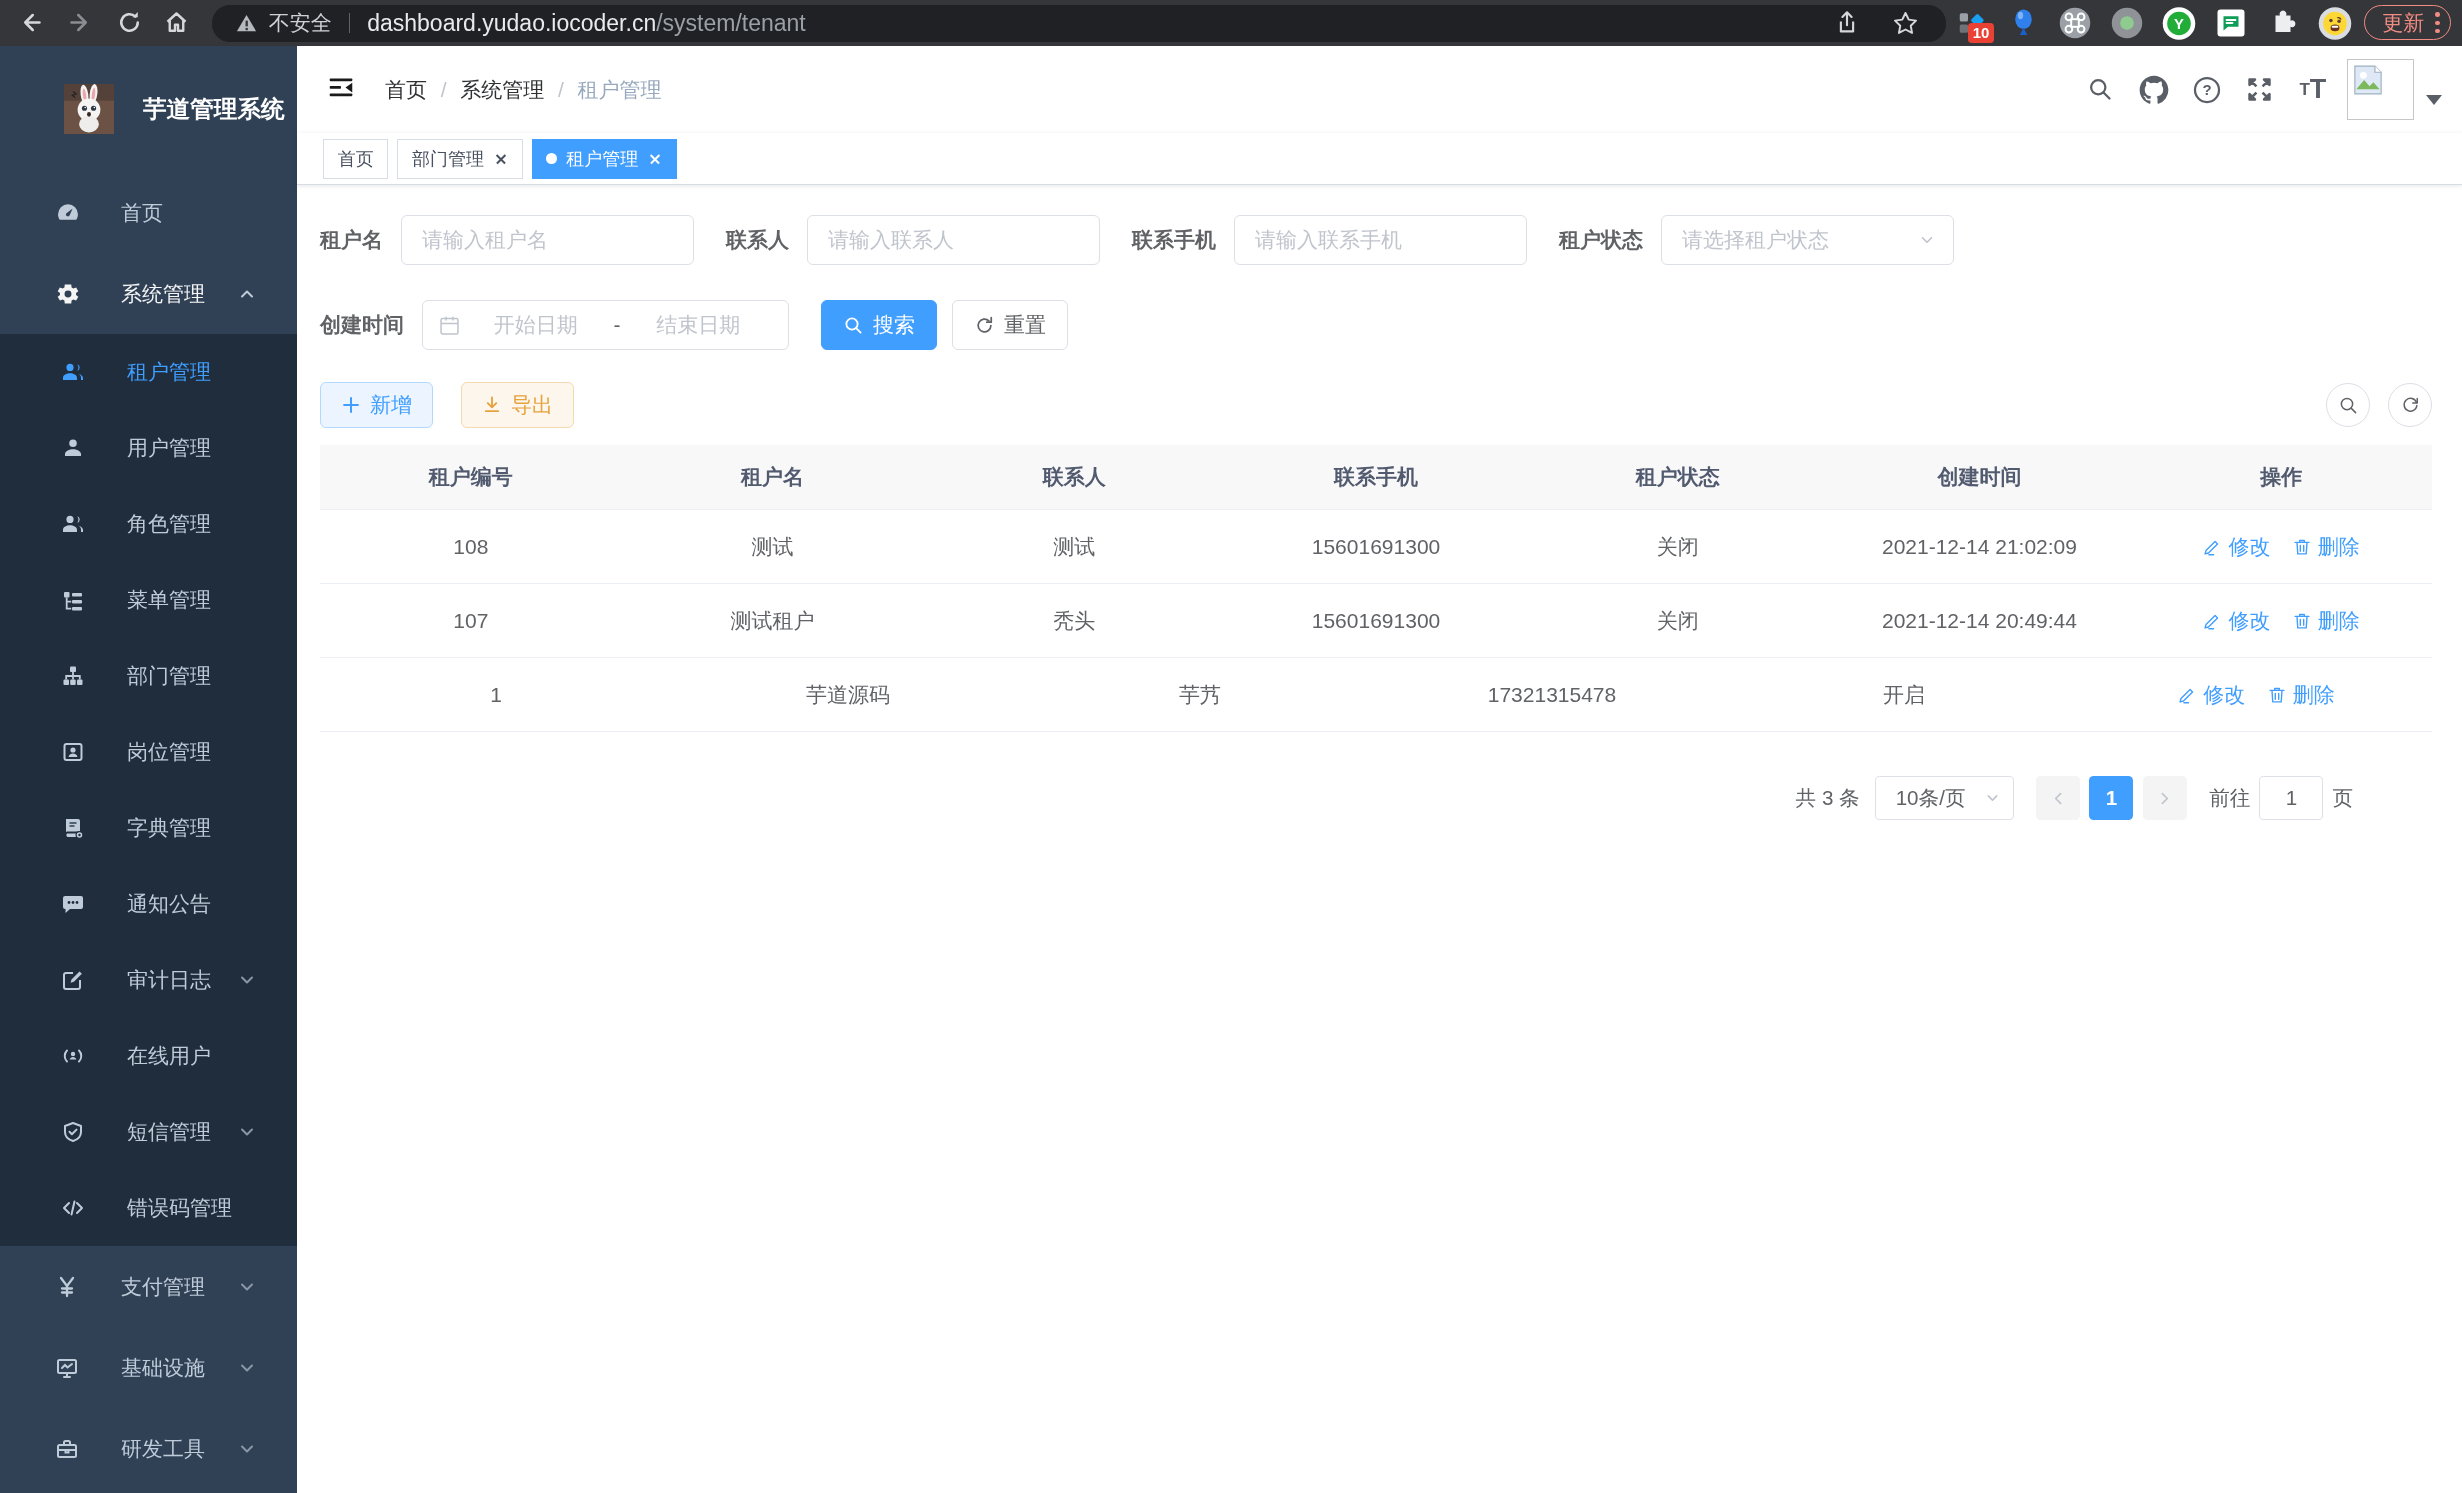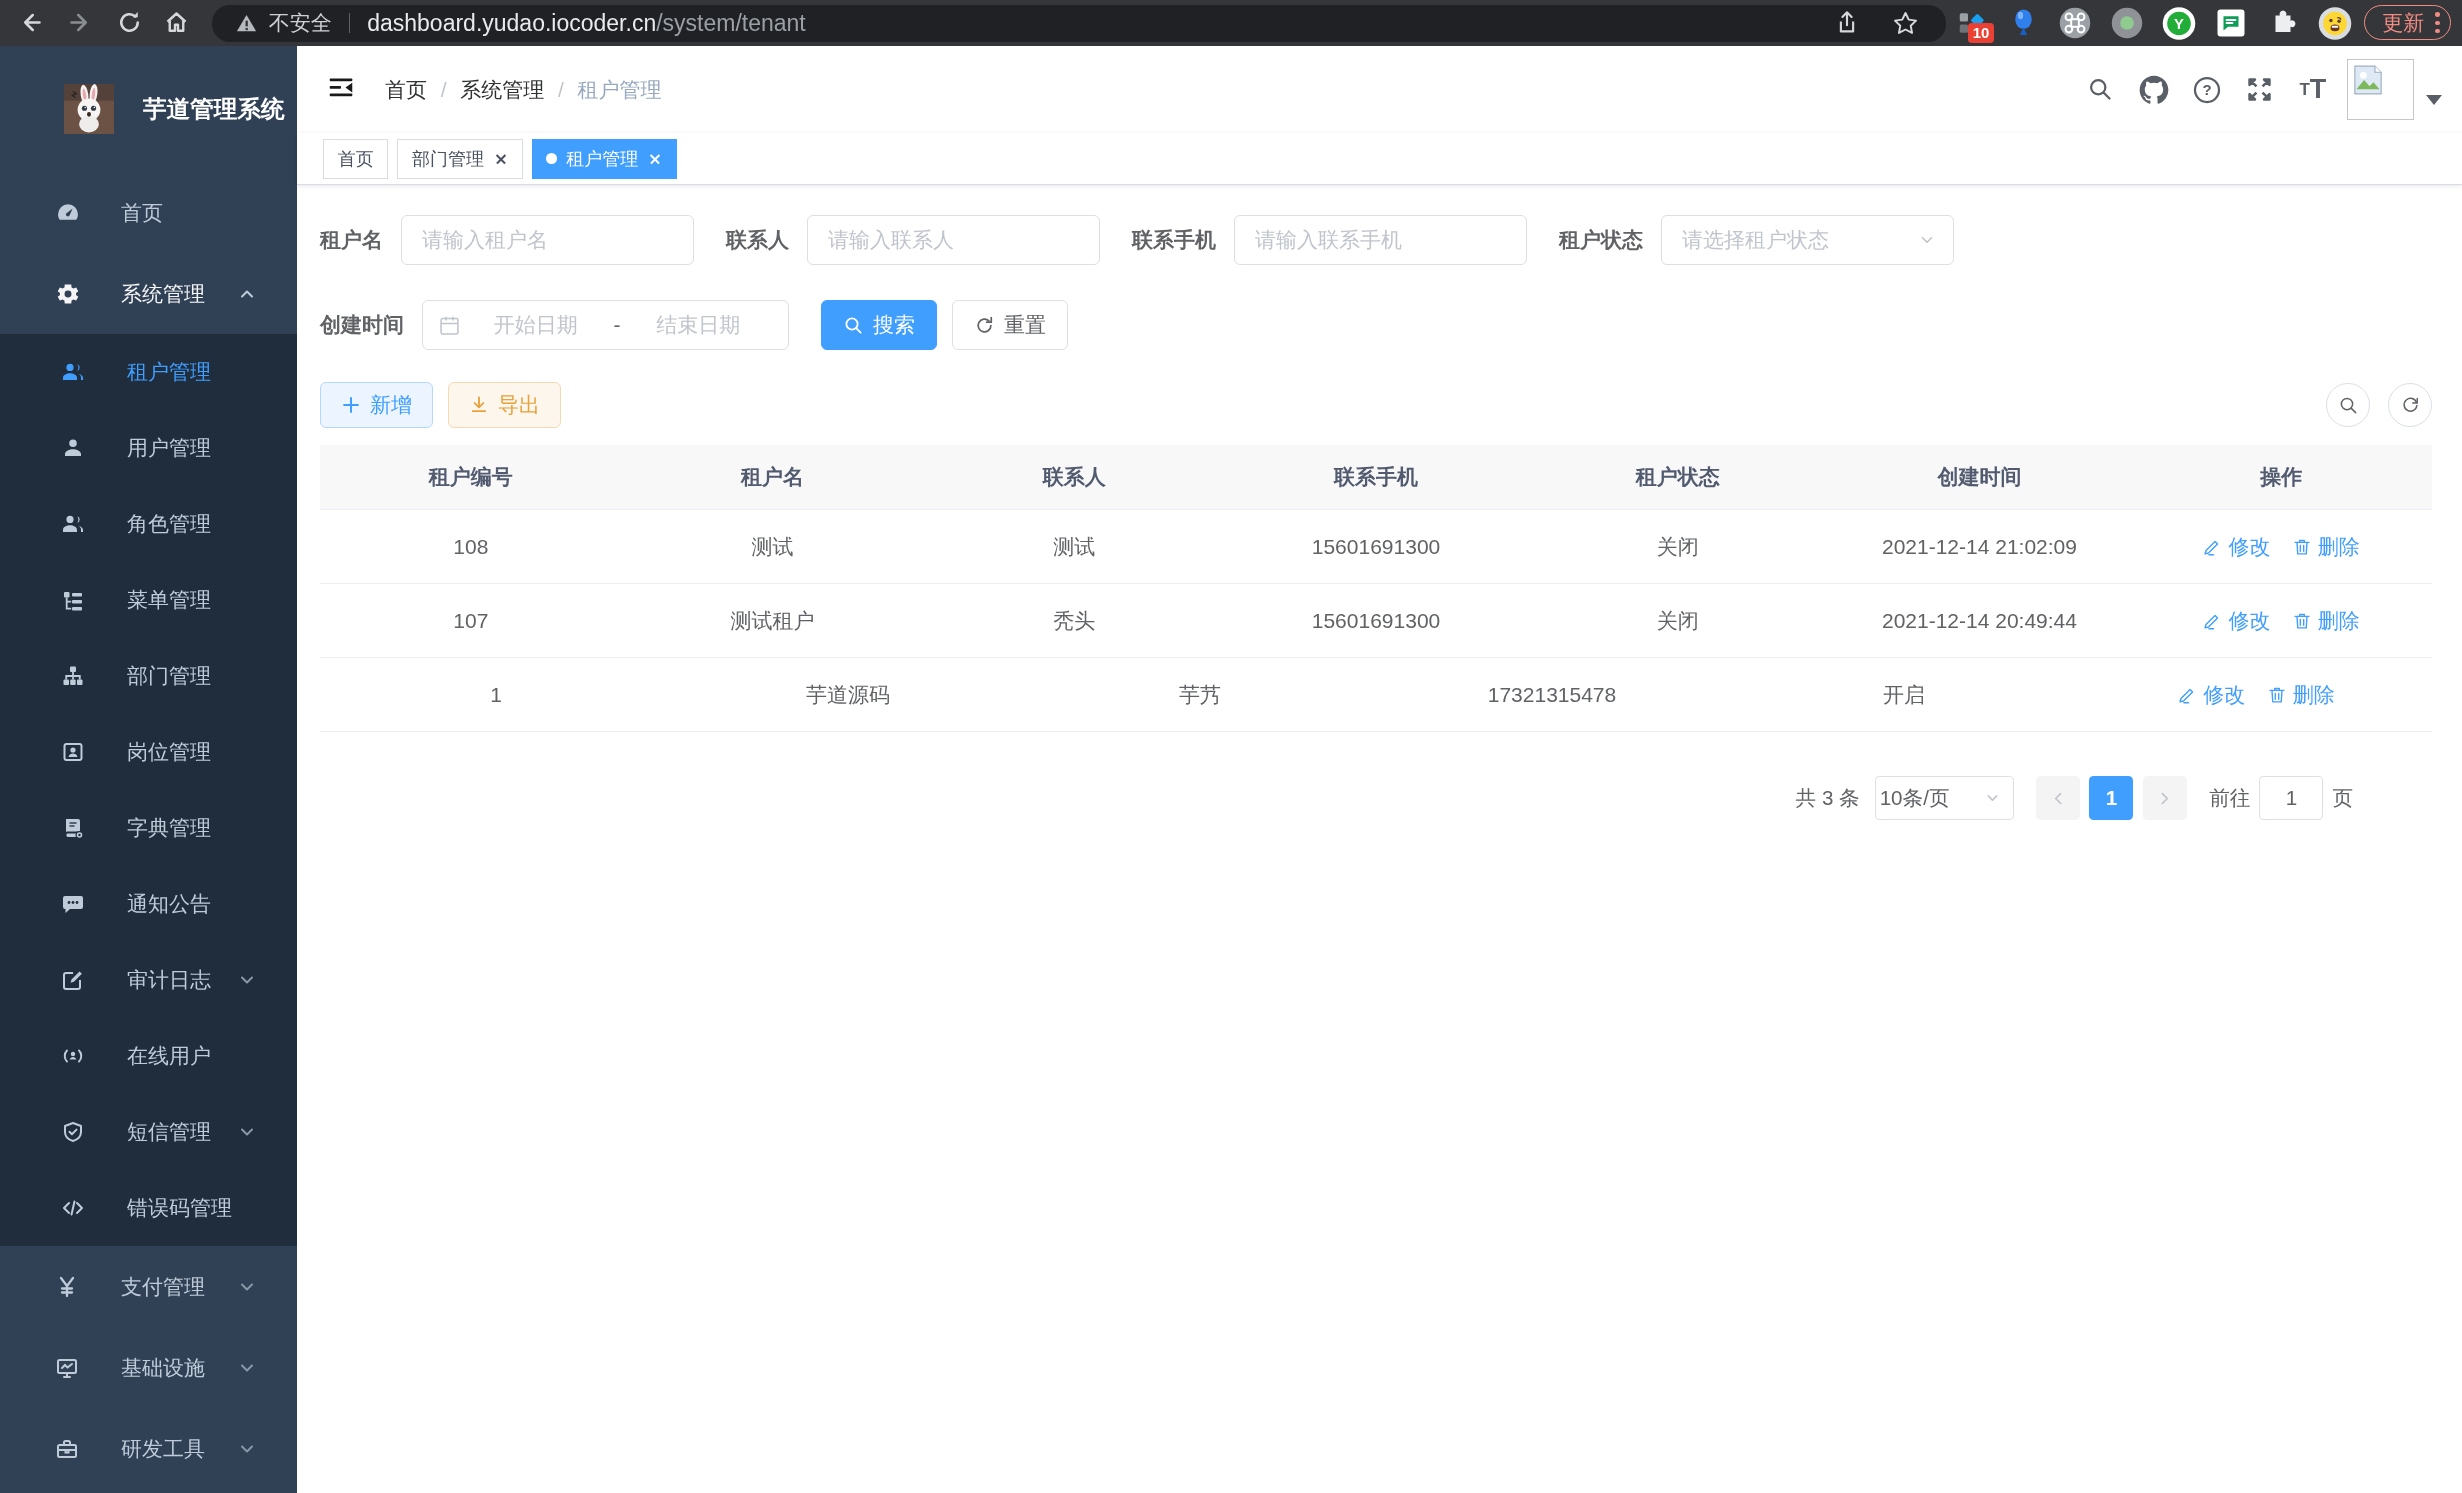--- a/index.html
+++ b/index.html
@@ -94,41 +94,41 @@
   .fdate .dsep { font-size:21px; color:#606266; padding:0 3px; }
 
   .btn { height:50px; border-radius:6px; border:0.8px solid #dcdfe6; background:#fff; font-size:21px;
          color:#606266; display:inline-flex; align-items:center; justify-content:center; gap:9px;
          padding:0 21px; cursor:pointer; font-family:inherit; }
   .btn-primary { background:#409eff; border-color:#409eff; color:#fff; }
 
   
   .toolbar { display:flex; align-items:center; margin-top:-3px; }
   .btn-sm { height:46px; padding:0 20px; font-size:21px; border-radius:6px; }
-  .btn-plain-blue { background:#ecf5ff; border:0.8px solid #b3d8ff; color:#409eff; margin-right:15px; }
+  .btn-plain-blue { background:#ecf5ff; border:0.8px solid #b3d8ff; color:#409eff; margin-right:28px; }
   .btn-plain-warn { background:#fdf6ec; border:0.8px solid #f5dab1; color:#e6a23c; }
   .toolbar .spacer { flex:1; }
   .circle-btn { width:44px; height:44px; border-radius:50%; border:0.8px solid #dcdfe6; background:#fff;
                 display:flex; align-items:center; justify-content:center; cursor:pointer; margin-left:18px; }
 
   
   .table { margin-top:17px; width:100%; font-size:21px; }
   .t-head { display:flex; background:#f8f8f9; border-bottom:0.8px solid #ebeef5; }
   .t-head .cell { font-weight:bold; color:#515a6e; height:64px; }
   .cell { flex:1; display:flex; align-items:center; justify-content:center; text-align:center; }
   .t-row { display:flex; border-bottom:0.8px solid #ebeef5; }
   .t-row .cell { height:73px; color:#606266; }
   .op-link { color:#409eff; display:inline-flex; align-items:center; gap:6px; margin:0 10.7px; cursor:pointer; }
 
   
   .pager { display:flex; align-items:center; justify-content:flex-end; margin-top:44px; padding-right:79px;
            font-size:20.6px; color:#606266; }
   .pg-total { margin-right:15px; }
   .pg-size { position:relative; width:139px; height:44px; border:0.8px solid #dcdfe6; border-radius:4.6px;
-             display:flex; align-items:center; padding-left:4px; cursor:pointer; margin-right:18px; }
+             display:flex; align-items:center; padding-left:20px; cursor:pointer; margin-right:18px; }
   .pg-size .car { position:absolute; right:12px; top:50%; transform:translateY(-50%); }
   .pg-btn { width:44px; height:44px; border-radius:4.6px; background:#f4f4f5; display:flex; align-items:center;
             justify-content:center; cursor:pointer; margin:0 4.6px; }
   .pg-num { width:44px; height:44px; border-radius:4.6px; background:#409eff; color:#fff; display:flex;
             align-items:center; justify-content:center; font-weight:bold; margin:0 4.6px; cursor:pointer; }
   .pg-goto { margin-left:18px; margin-right:9px; }
   .pg-input { width:64px; height:44px; border:0.8px solid #dcdfe6; border-radius:4.6px; text-align:center;
               font-size:20.6px; color:#606266; outline:none; margin-right:9px;
               font-family:"Liberation Sans","DejaVu Sans",sans-serif; }
 </style>

